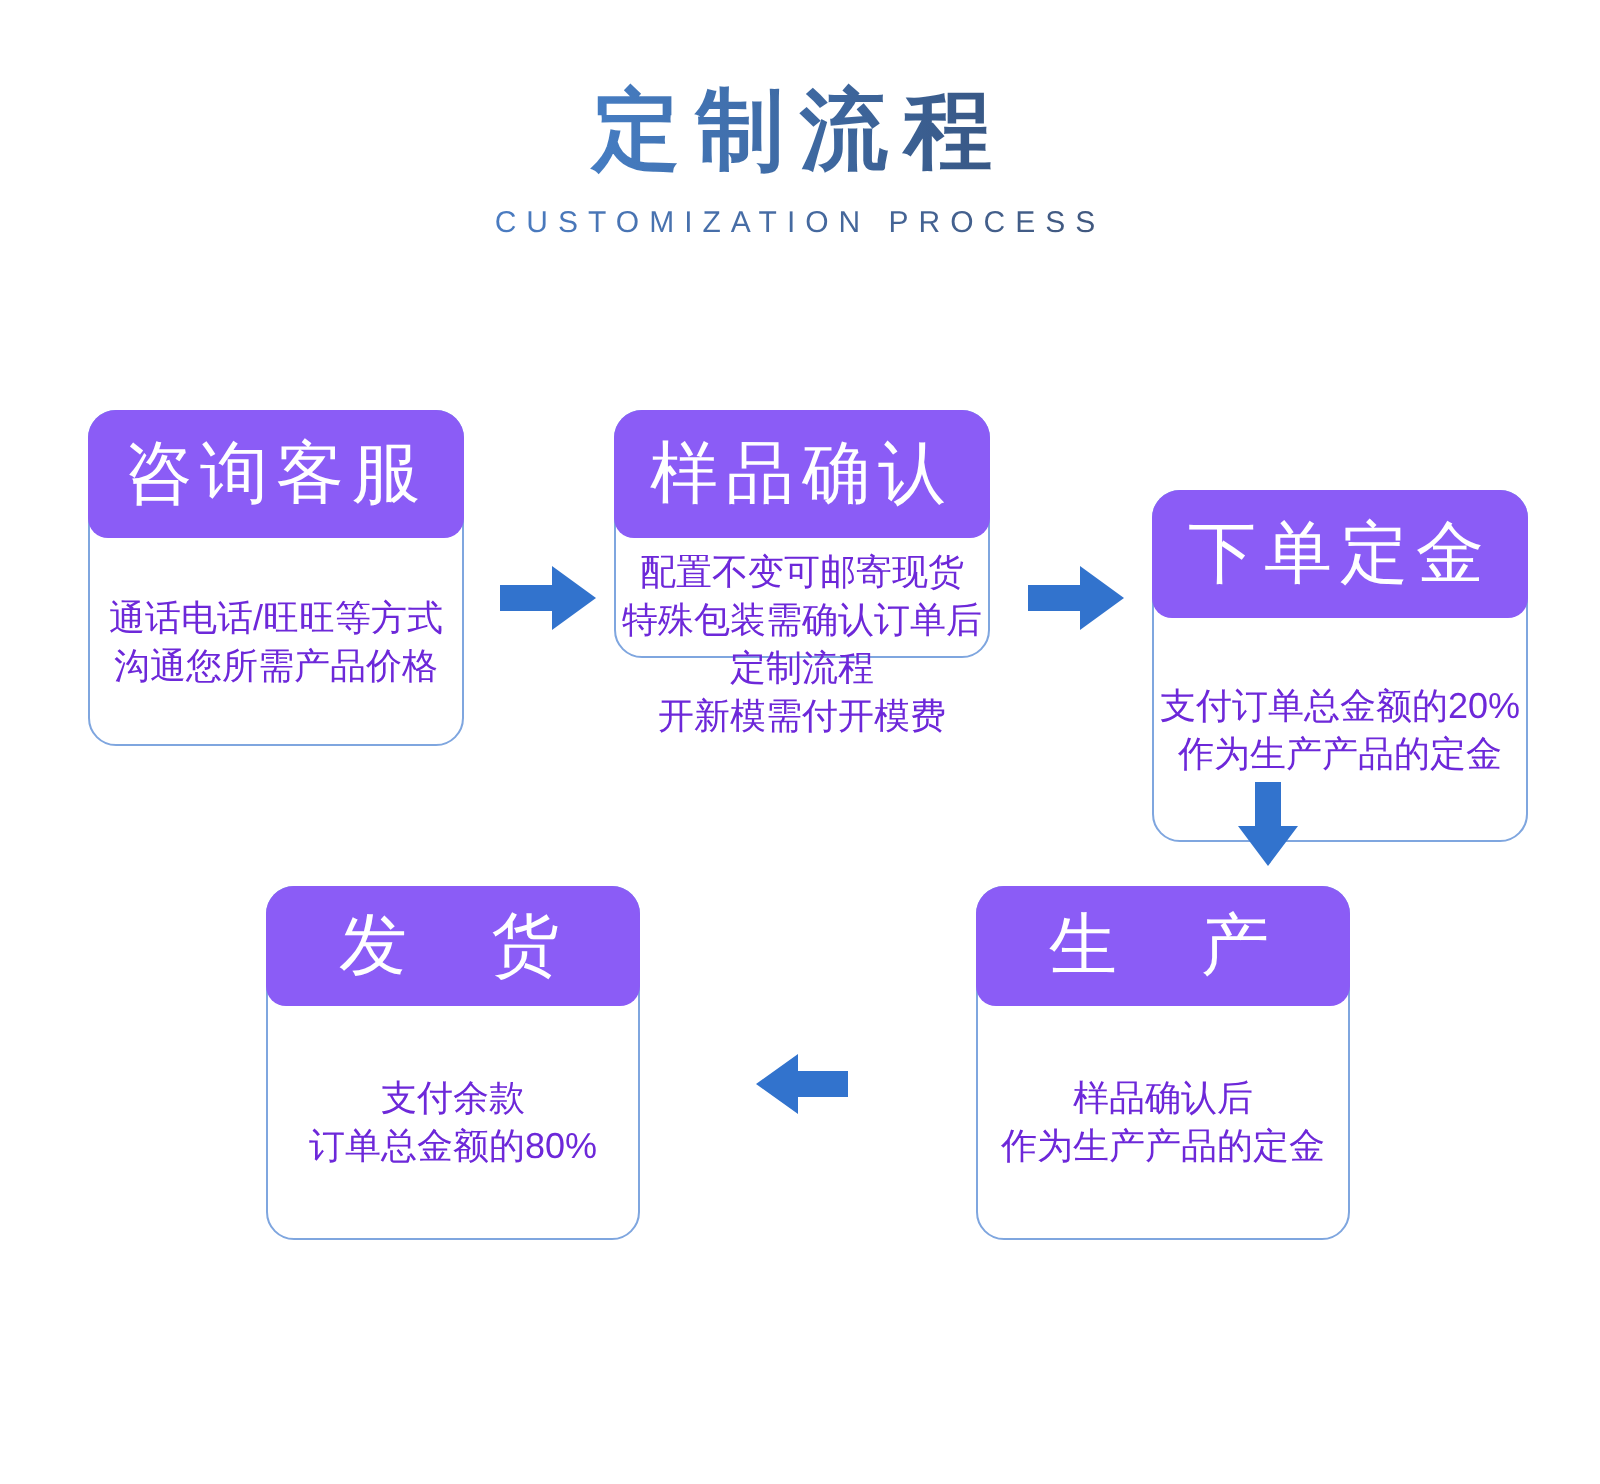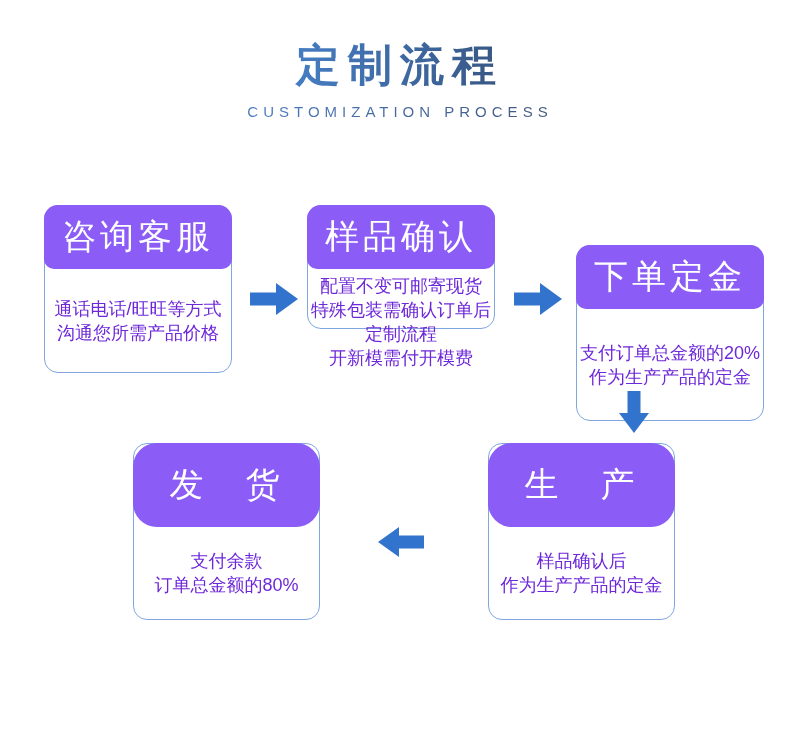--- a/index.html
+++ b/index.html
@@ -56,21 +56,21 @@
     border-radius: 14px 14px 10px 10px;
     display: flex;
     align-items: center;
     justify-content: center;
     color: #ffffff;
     font-weight: normal;
     font-size: 34px;
     letter-spacing: 4px;
     flex: none;
   }
-  .box-bottom .box-header { height: 84px; border-radius: 24px; }
+  .box-bottom .box-header { height: 60px; }
   .box-body {
     flex: 1;
     display: flex;
     flex-direction: column;
     align-items: center;
     justify-content: center;
     color: #6d28d9;
     font-size: 18px;
     line-height: 24px;
     white-space: nowrap;

